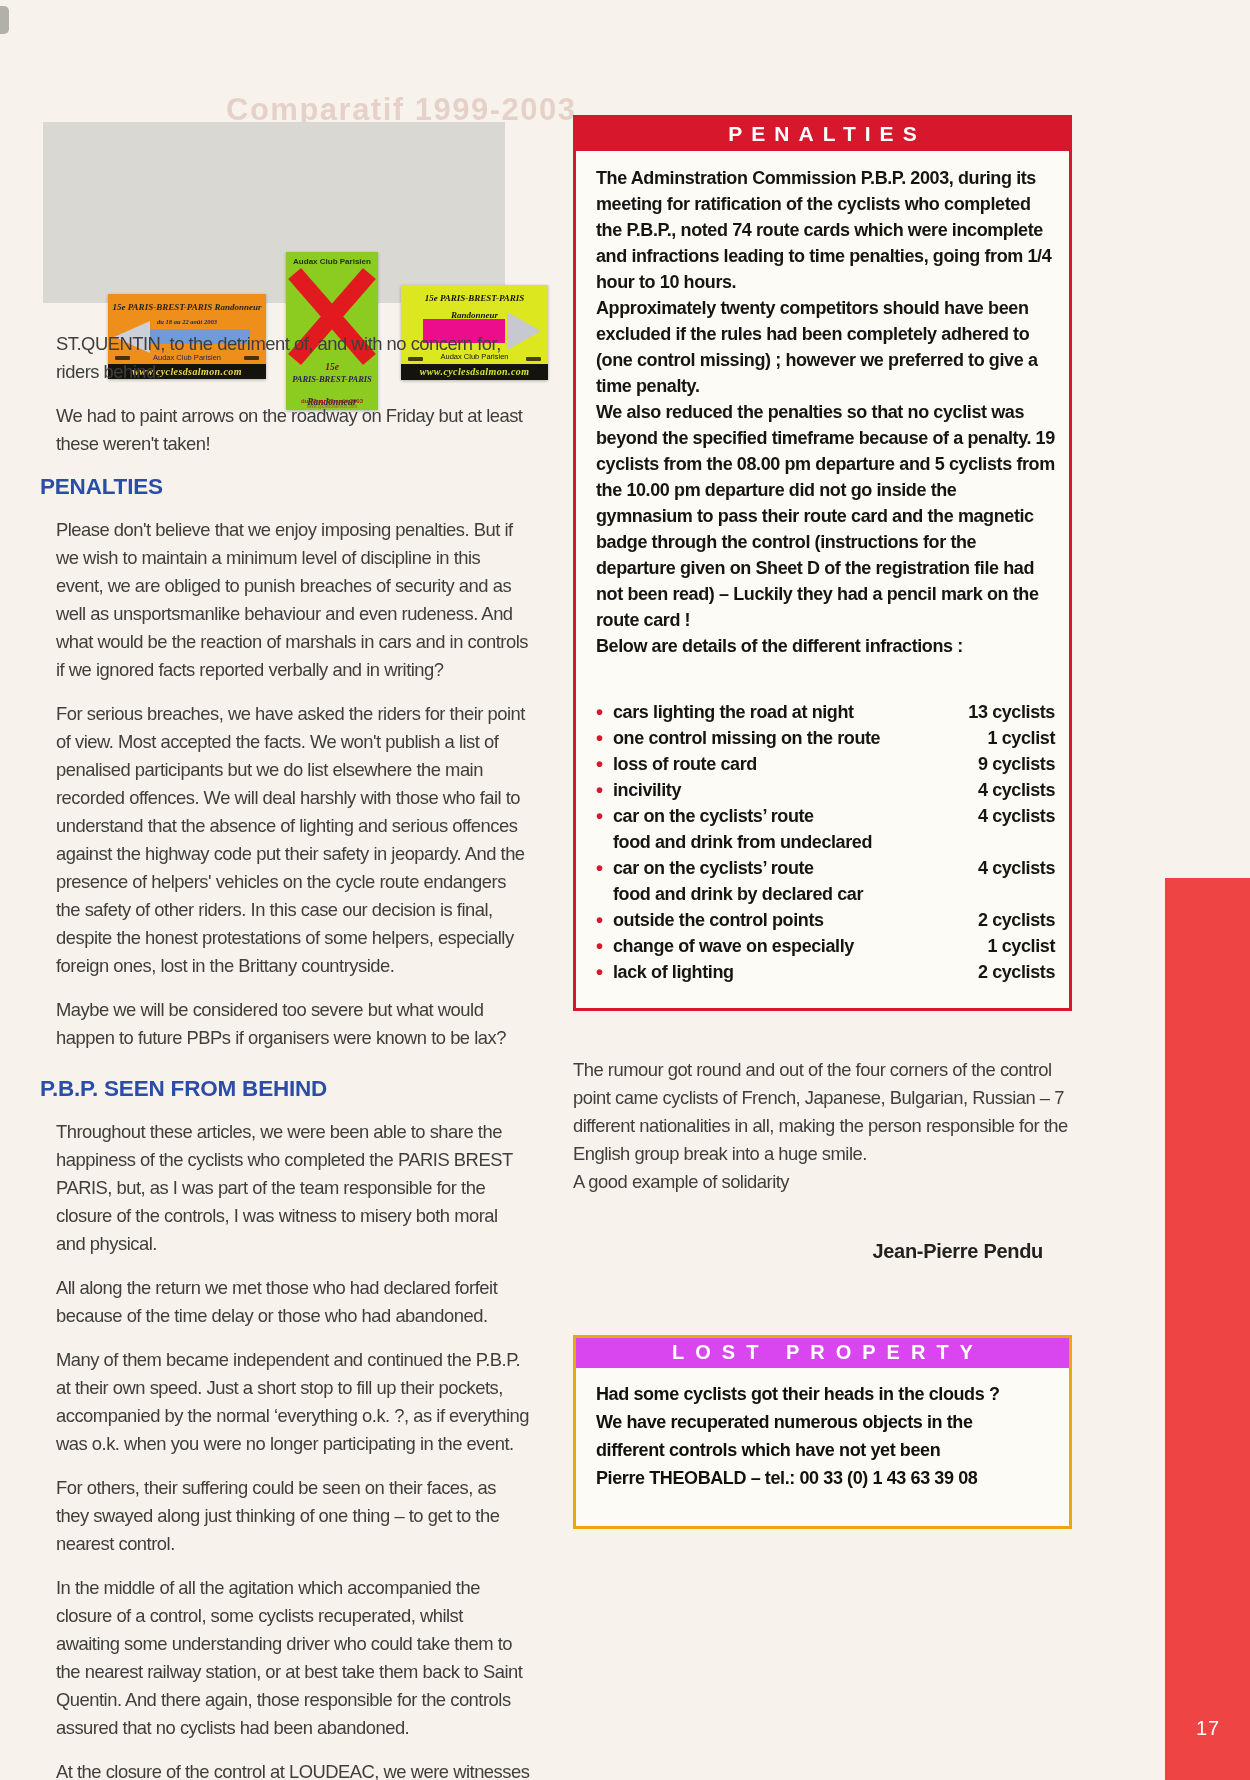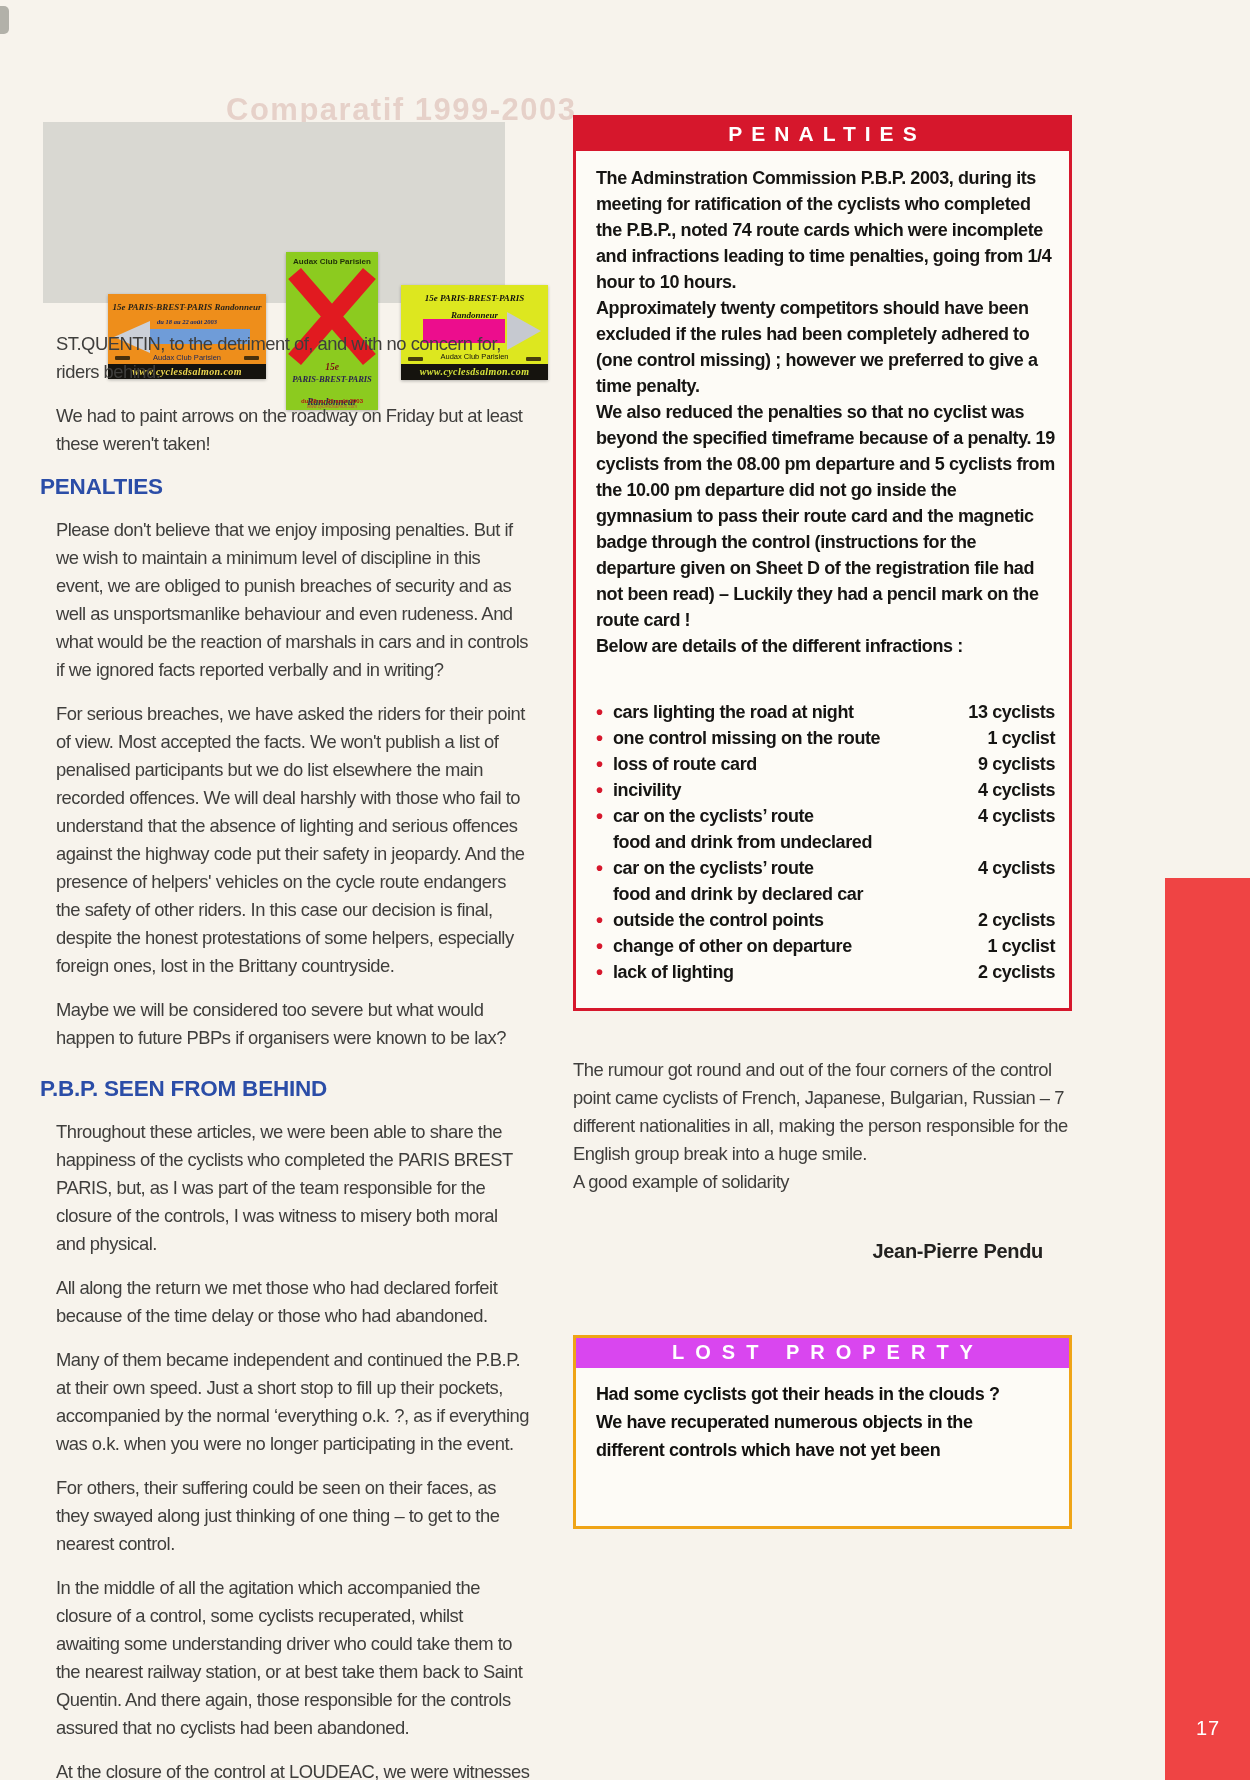--- a/index.html
+++ b/index.html
@@ -228,21 +228,21 @@
 
           <div class="inf-row">
             <span class="bullet">•</span>
             <span class="inf-label">food and drink by declared car
 outside the control points</span>
             <span class="inf-count">2 cyclists</span>
           </div>
 
           <div class="inf-row">
             <span class="bullet">•</span>
-            <span class="inf-label">change of other on departure</span>
+            <span class="inf-label">change of wave on especially</span>
             <span class="inf-count">1 cyclist</span>
           </div>
 
           <div class="inf-row">
             <span class="bullet">•</span>
             <span class="inf-label">lack of lighting</span>
             <span class="inf-count">2 cyclists</span>
           </div>
         </div>
     </div>
@@ -259,20 +259,21 @@
 
   <div class="lost-box">
     <div class="lost-head">
       <span class="box-title">LOST PROPERTY</span>
     </div>
     <div class="lost-body">
 
     <div>Had some cyclists got their heads in the clouds ?</div>
         <div>We have recuperated numerous objects in the</div>
         <div>different controls which have not yet been</div>
+        <div>Pierre THEOBALD –  tel.: 00 33 (0) 1 43 63 39 08</div>
       </div>
   </div>
 
   <div class="red-bar">
     <span class="page-num">17</span>
   </div>
 
 </div>
 
 </body></html>

